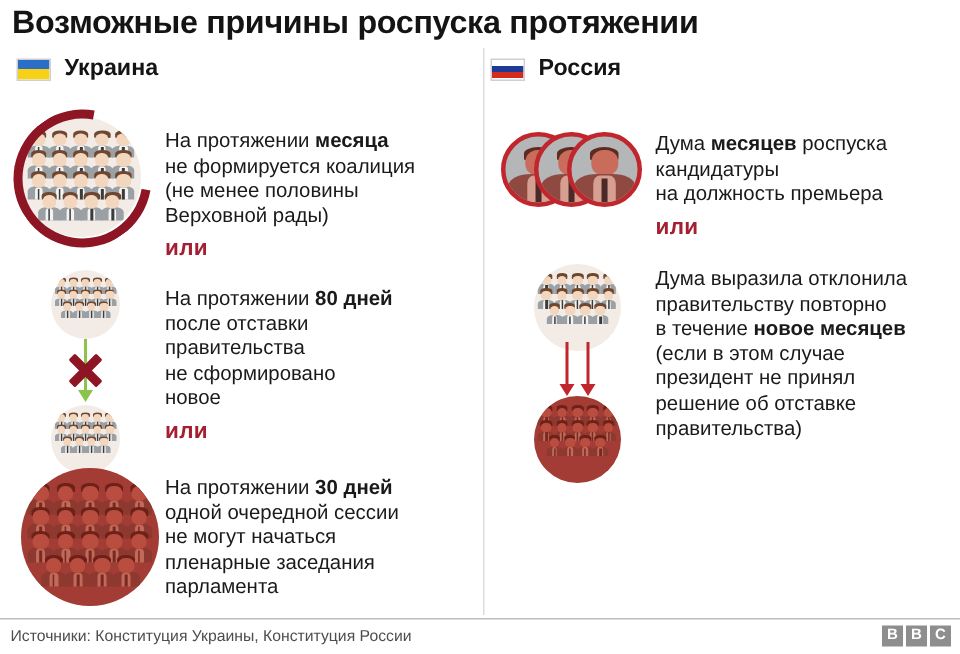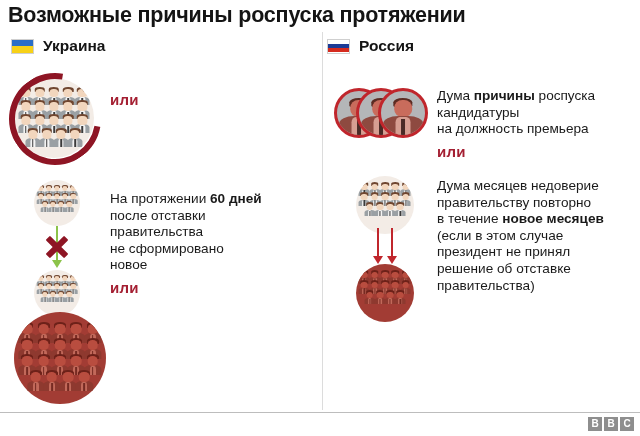--- a/index.html
+++ b/index.html
@@ -467,20 +467,24 @@
             <div class="shirt" style="width:5.230769230769231px;height:8.076923076923077px;"></div>
             <div class="tie" style="width:1.5384615384615383px;height:7.3076923076923075px;"></div>
             <div class="hair" style="top:0.5769230769230769px;width:10.461538461538462px;height:5px;"></div>
             <div class="head" style="top:2.5px;width:9.23076923076923px;height:8.846153846153847px;"></div>
           </div>
         </div>
       </div>
     <div class="ring partial" style="left:1px;top:-1px;width:92px;height:92px;"></div>
   </div>
   <div class="block" style="left:110px; top:86px; width:205px;">
+    <div class="block-text">
+      <span>На протяжении </span><b>месяца</b><br>
+      не формируется коалиция<br>(не менее половины<br>Верховной рады)
+    </div>
     <div class="or">или</div>
   </div>
 
   <div class="block" style="left:24px; top:180px; width:66px; height:120px;">
     <div class="crowd" id="crowd-ua-2a" style="position:absolute;left:10px;top:0px;width:46px;height:46px;">
         <div class="row" style="top: 4.6px; height: 11.0577px;">
           <div class="person" style="width: 8.84615px; height: 11.0577px; margin-left: -0.353846px; margin-right: -0.353846px;">
             <div class="body" style="width:8.66923076923077px;height:4.975961538461539px;"></div>
             <div class="shirt" style="width:3.007692307692308px;height:4.644230769230769px;"></div>
             <div class="tie" style="width:0.8846153846153847px;height:4.2019230769230775px;"></div>
@@ -694,21 +698,21 @@
             <div class="shirt" style="width:3.007692307692308px;height:4.644230769230769px;"></div>
             <div class="tie" style="width:0.8846153846153847px;height:4.2019230769230775px;"></div>
             <div class="hair" style="top:0.3317307692307692px;width:6.015384615384616px;height:2.8750000000000004px;"></div>
             <div class="head" style="top:1.4375000000000002px;width:5.3076923076923075px;height:5.086538461538462px;"></div>
           </div>
         </div>
       </div>
   </div>
   <div class="block" style="left:110px; top:191px; width:205px;">
     <div class="block-text">
-      <span>На протяжении </span><b>60 дней</b><br>
+      <span>На протяжении </span><b>80 дней</b><br>
       после отставки<br>правительства<br>не сформировано<br>новое
     </div>
     <div class="or">или</div>
   </div>
 
   <div class="block" style="left:14px; top:312px; width:92px; height:92px;">
     <div class="crowd deepred" id="crowd-ua-3" style="position:absolute;left:0px;top:0px;width:92px;height:92px;">
         <div class="row" style="top: 9.2px; height: 22.1154px;">
           <div class="person" style="width: 17.6923px; height: 22.1154px; margin-left: -0.707692px; margin-right: -0.707692px;">
             <div class="body" style="width:17.33846153846154px;height:9.951923076923078px;"></div>
@@ -844,20 +848,26 @@
           </div>
           <div class="person" style="width: 17.6923px; height: 22.1154px; margin-left: -0.707692px; margin-right: -0.707692px;">
             <div class="body" style="width:17.33846153846154px;height:9.951923076923078px;"></div>
             <div class="shirt" style="width:6.015384615384616px;height:9.288461538461538px;"></div>
             <div class="tie" style="width:1.7692307692307694px;height:8.403846153846155px;"></div>
             <div class="hair" style="top:0.6634615384615384px;width:12.030769230769232px;height:5.750000000000001px;"></div>
             <div class="head" style="top:2.8750000000000004px;width:10.615384615384615px;height:10.173076923076923px;"></div>
           </div>
         </div>
       </div>
+  </div>
+  <div class="block" style="left:110px; top:317px; width:210px;">
+    <div class="block-text">
+      <span>На протяжении </span><b>30 дней</b><br>
+      одной очередной сессии<br>не могут начаться<br>пленарные заседания<br>парламента
+    </div>
   </div>
 
   <div class="block" style="left:334px; top:84px; width:100px; height:60px;">
     <div class="avatar" style="left:0px;  top:4px; width:50px; height:50px;">
         <div class="a-hair"></div>
         <div class="a-head"></div>
         <div class="a-body"></div>
         <div class="a-shirt"></div>
         <div class="a-tie"></div>
       </div>
@@ -871,21 +881,21 @@
     <div class="avatar" style="left:44px; top:4px; width:50px; height:50px;">
         <div class="a-hair"></div>
         <div class="a-head"></div>
         <div class="a-body"></div>
         <div class="a-shirt"></div>
         <div class="a-tie"></div>
       </div>
   </div>
   <div class="block" style="left:437px; top:88px; width:200px;">
     <div class="block-text">
-      <span>Дума </span><b>причины</b><span> роспуска</span><br>
+      <span>Дума </span><b>месяцев</b><span> роспуска</span><br>
       кандидатуры<br>на должность премьера
     </div>
     <div class="or">или</div>
   </div>
 
   <div class="block" style="left:350px; top:176px; width:70px; height:110px;">
     <div class="crowd" id="crowd-ru-2a" style="position:absolute;left:6px;top:0px;width:58px;height:58px;">
         <div class="row" style="top: 5.8px; height: 13.9423px;">
           <div class="person" style="width: 11.1538px; height: 13.9423px; margin-left: -0.446154px; margin-right: -0.446154px;">
             <div class="body" style="width:10.93076923076923px;height:6.274038461538462px;"></div>
@@ -1101,27 +1111,28 @@
             <div class="shirt" style="width:3.7923076923076926px;height:5.85576923076923px;"></div>
             <div class="tie" style="width:1.1153846153846154px;height:5.2980769230769225px;"></div>
             <div class="hair" style="top:0.4182692307692307px;width:7.584615384615385px;height:3.625px;"></div>
             <div class="head" style="top:1.8125px;width:6.692307692307692px;height:6.413461538461538px;"></div>
           </div>
         </div>
       </div>
   </div>
   <div class="block" style="left:437px; top:178px; width:200px;">
     <div class="block-text">
-      <span>Дума месяцев недоверие</span><br>
+      <span>Дума выразила отклонила</span><br>
       правительству повторно<br>
       в течение <b>новое месяцев</b><br>
       (если в этом случае<br>президент не принял<br>решение об отставке<br>правительства)
     </div>
   </div>
 
   <div class="h-divider"></div>
+  <div class="source">Источники: Конституция Украины, Конституция России</div>
   <div class="bbc-logo">
     <span>B</span>
     <span>B</span>
     <span>C</span>
   </div>
 
 </div>
 
 </body></html>

